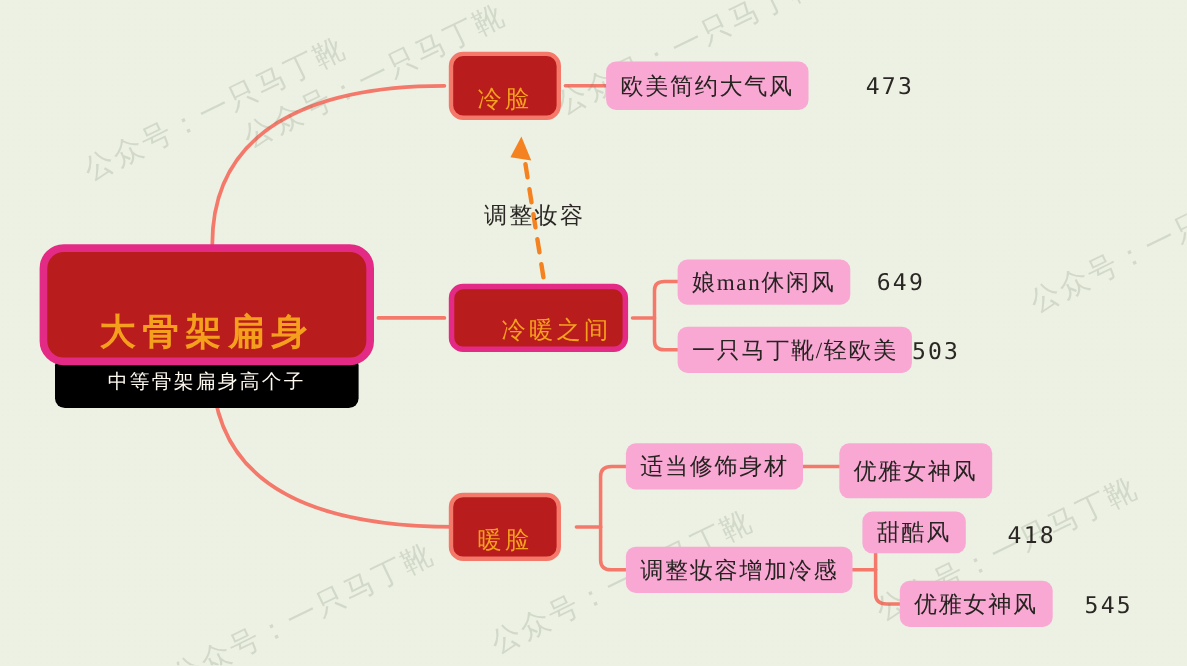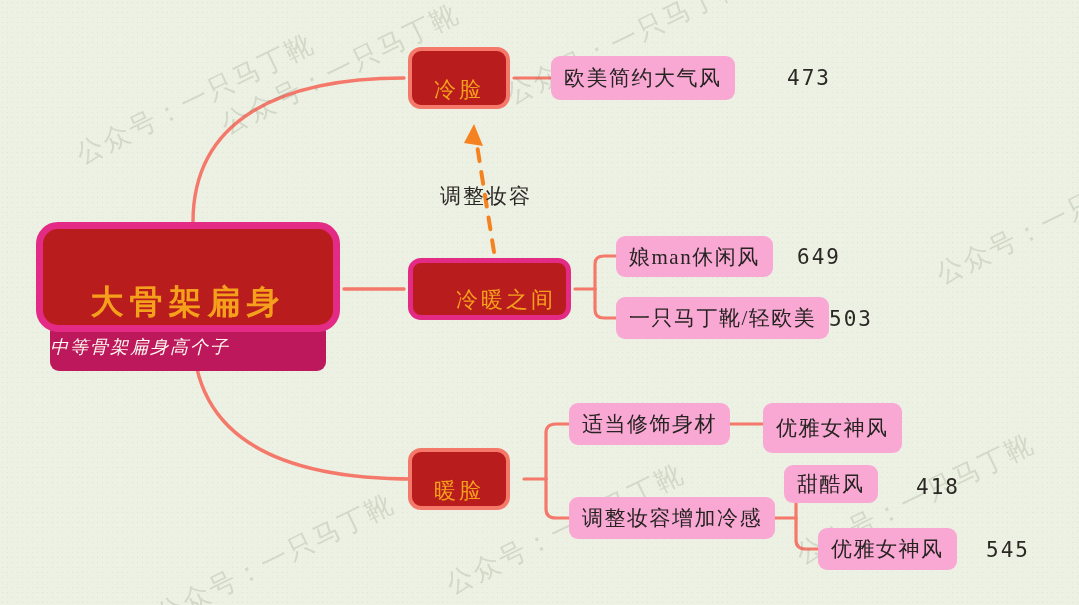--- a/index.html
+++ b/index.html
@@ -74,26 +74,26 @@
   #root-node .node-label {
     font-size: 33px;
     letter-spacing: 6px;
     color: #f5a01c;
     font-weight: bold;
   }
   #root-banner {
     position: absolute;
     left: 50px; top: 323px;
     width: 276px; height: 48px;
-    background: #be185d;
+    background: #000000;
     border-radius: 9px;
     display: flex;
     align-items: center;
-    z-index: 4;
-    font-style: italic;
+    justify-content: center;
+    z-index: 4;
   }
   #root-banner .banner-text {
     color: #fffaf0;
     font-size: 18px;
     letter-spacing: 2px;
     font-family: "DejaVu Sans", sans-serif;
     white-space: nowrap;
   }
 
   

